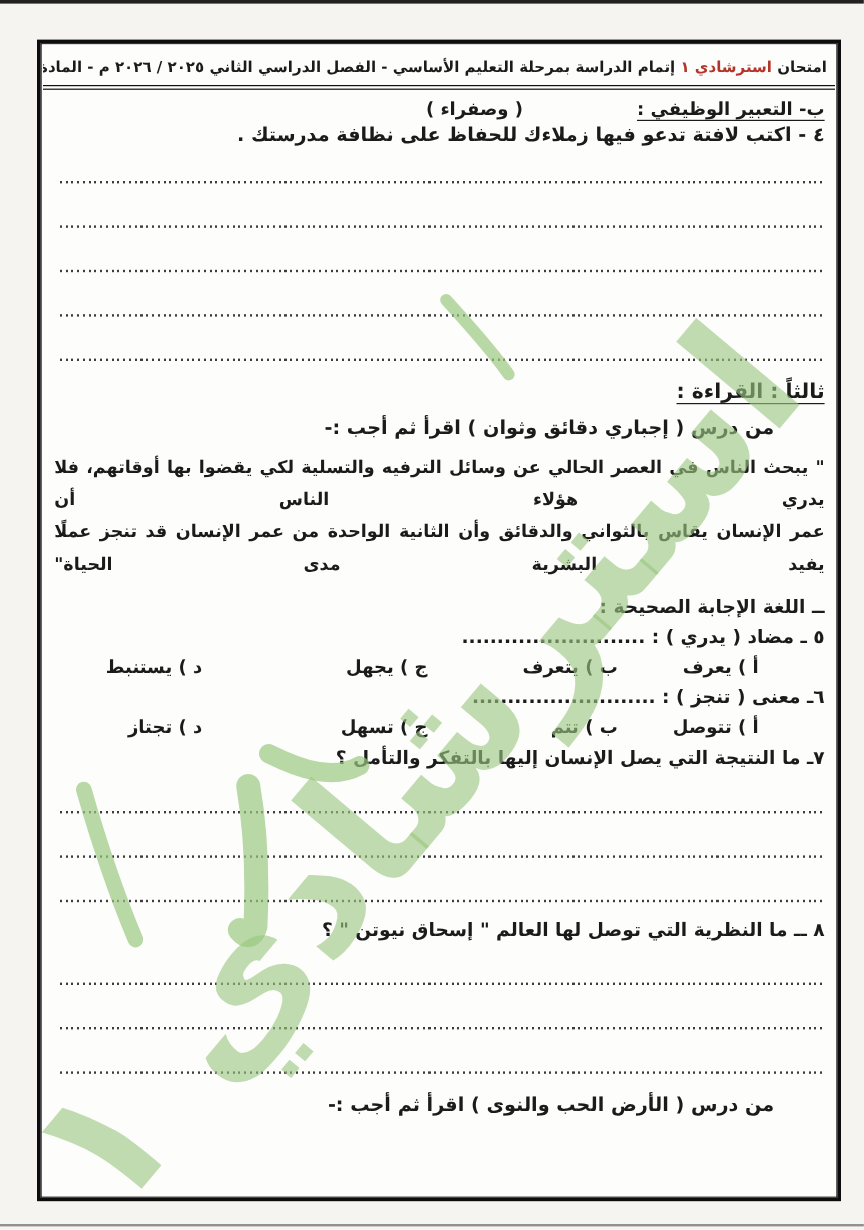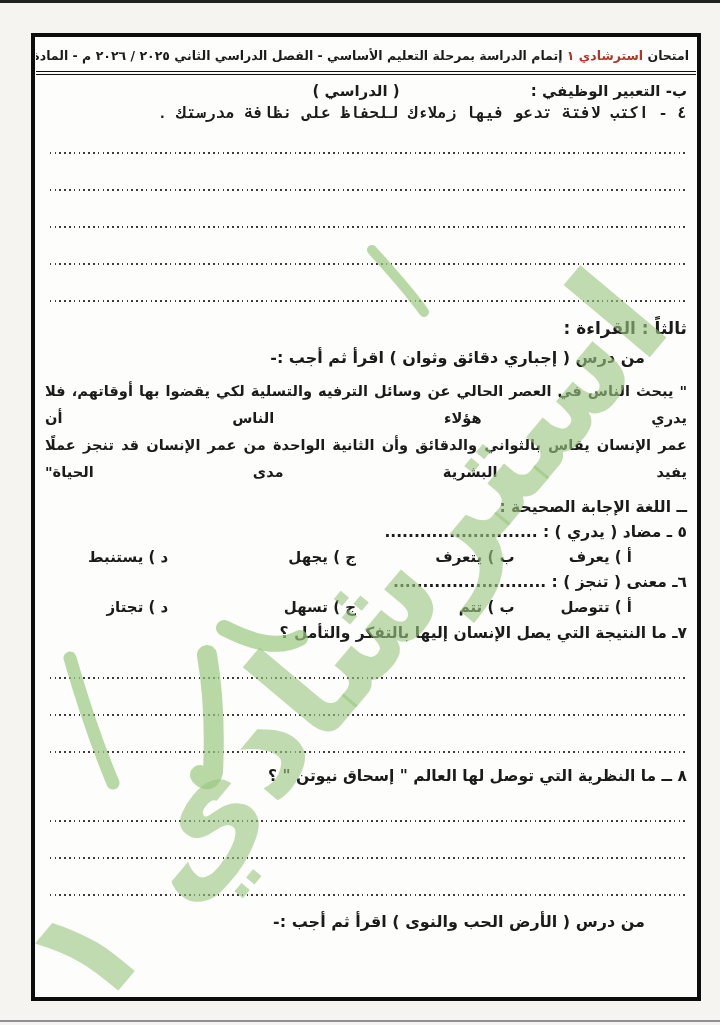--- a/index.html
+++ b/index.html
@@ -28,25 +28,25 @@
     display: flex; align-items: center; justify-content: space-between;
     padding: 11px 8px 8px 10px;
     border-bottom: 4px double #101010;
     font-size: 12.5px; font-weight: bold; white-space: nowrap;
   }
   .exam-header .red { color: #b5342a; }
 
   .content { padding: 7px 10px 0 10px; }
 
   .row-flex { display: flex; align-items: baseline; }
-  .underlined { text-underline-offset: 4px; margin-left: 36px; }
+  .underlined { text-decoration: underline; text-underline-offset: 4px; }
 
   .expr-heading { font-size: 15px; font-weight: bold; }
   .mandatory { font-size: 15px; font-weight: bold; margin-right: 95px; }
-  .q4 { font-size: 16px; font-weight: bold; margin-top: 3px; letter-spacing: .2px; font-family: Liberation Mono, monospace; }
+  .q4 { font-size: 16px; font-weight: bold; margin-top: 3px; letter-spacing: .2px; }
 
   .dotted { height: 37px; position: relative; }
   .dotted::after {
     content: ""; position: absolute; left: 2px; right: 2px; bottom: 6px; height: 2.2px;
     background: repeating-linear-gradient(to left, #3c3c3c 0 1.7px, transparent 1.7px 4.8px);
   }
 
   .section-heading { font-size: 17px; font-weight: bold; margin-top: 10px; }
   .lesson-intro { font-size: 16px; font-weight: bold; margin-top: 10px; padding-right: 42px; letter-spacing: .2px; }
 
@@ -89,21 +89,21 @@
       <div>
         <span>امتحان </span><span class="red">استرشادي ١</span><span> إتمام الدراسة بمرحلة التعليم الأساسي - الفصل الدراسي الثاني ٢٠٢٥ / ٢٠٢٦ م  -  المادة : اللغة العربية</span>
       </div>
 
     </div>
 
     <div class="content">
 
       <div class="row-flex">
         <span class="expr-heading underlined">ب- التعبير الوظيفي :</span>
-        <span class="mandatory">( الدراسي )</span>
+        <span class="mandatory">( وصفراء )</span>
       </div>
 
       <div class="q4">٤ - اكتب لافتة تدعو فيها زملاءك للحفاظ على نظافة مدرستك .</div>
 
       <div class="answers first">
         <div class="dotted"></div>
         <div class="dotted"></div>
         <div class="dotted"></div>
         <div class="dotted"></div>
         <div class="dotted"></div>

